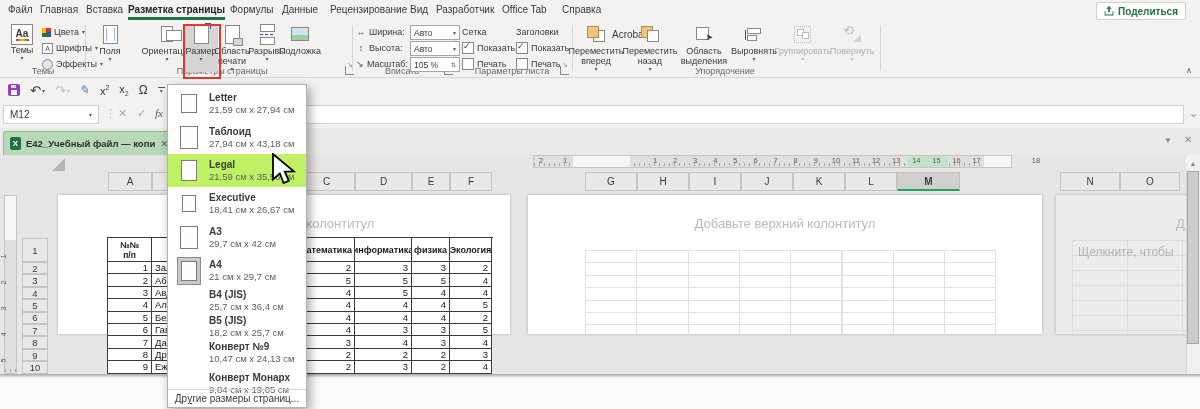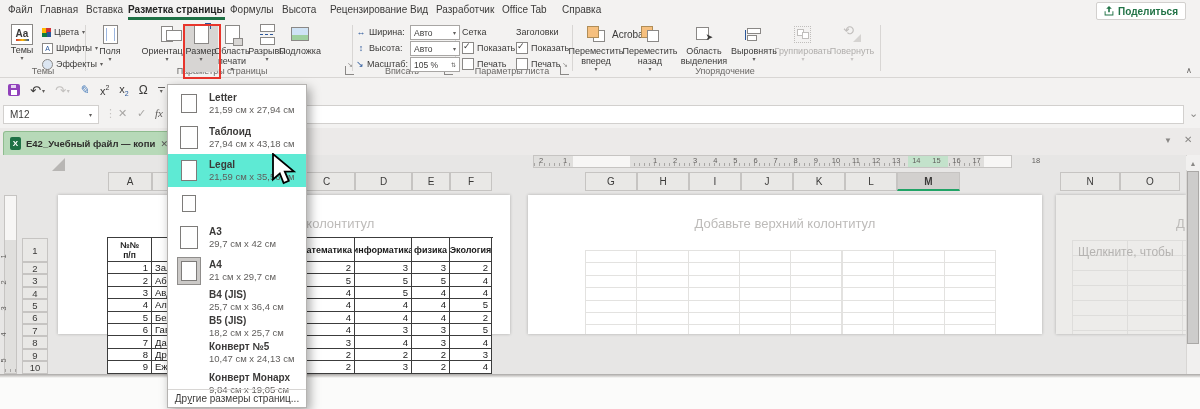--- a/index.html
+++ b/index.html
@@ -66,42 +66,42 @@
     box-sizing:border-box;font-size:9.5px;color:#1a1a1a;display:flex;align-items:center;overflow:hidden;}
   .tcell.hd{font-weight:bold;justify-content:center;text-align:center;line-height:10px;white-space:pre-line;}
   .tcell.num{justify-content:flex-end;padding-right:3px;}
   .tcell.txt{justify-content:flex-start;padding-left:3px;}
   #vscroll{position:absolute;left:1186px;top:0px;width:14px;height:219px;background:#f1f0ef;border-left:1px solid #d8d6d4;box-sizing:border-box;}
   #vthumb{position:absolute;left:1187px;top:16px;width:12px;height:173px;background:#cdcccb;border:1px solid #aaa8a6;box-sizing:border-box;}
   
   #menu{position:absolute;left:167px;top:84px;width:140px;height:324px;background:#fff;
     border:1px solid #b5b3b1;box-shadow:3px 4px 10px rgba(0,0,0,.35);z-index:40;box-sizing:border-box;}
   .mi{position:absolute;left:0;width:138px;display:flex;align-items:center;padding-left:8px;box-sizing:border-box;gap:7px;}
-  .mi.hover{background:#5eead4;}
+  .mi.hover{background:#bef264;}
   .mico{width:26px;display:flex;align-items:center;justify-content:center;flex:0 0 auto;}
   .pico{background:#fefefe;border:1px solid #7d7b79;}
   .miname{font-size:10px;font-weight:bold;color:#3b3a39;line-height:12px;}
   .midims{font-size:9.5px;color:#605e5c;line-height:11px;}
   #menu-footer{position:absolute;left:0;bottom:0;width:138px;height:17px;border-top:1px solid #d8d6d4;
     display:flex;align-items:center;justify-content:center;font-size:10px;color:#3b3a39;}
   #redbox{position:absolute;left:183px;top:24px;width:34px;height:51px;border:2px solid #e8352c;z-index:20;}
   #cursor{position:absolute;left:271px;top:153px;z-index:60;}
 </style>
 </head>
 <body>
 
 <div id="screen">
   <div id="win">
     <div id="tabrow">
         <div class="rtab" style="left: 8px;">Файл</div>
         <div class="rtab" style="left: 40px;">Главная</div>
         <div class="rtab" style="left: 86px;">Вставка</div>
         <div class="rtab active" style="left: 128px;">Разметка страницы</div>
         <div class="rtab" style="left: 230px;">Формулы</div>
-        <div class="rtab" style="left: 282px;">Высота</div>
+        <div class="rtab" style="left: 282px;">Данные</div>
         <div class="rtab" style="left: 330px;">Рецензирование</div>
         <div class="rtab" style="left: 410px;">Вид</div>
         <div class="rtab" style="left: 436px;">Разработчик</div>
         <div class="rtab" style="left: 502px;">Office Tab</div>
         <div class="rtab" style="left: 562px;">Справка</div>
         <div class="rtab" style="left: 612px; margin-top: 25px;">Acrobat</div>
       </div>
     <button id="share">
       <svg width="10" height="10" viewBox="0 0 16 16">
           <path d="M8 0l4.5 4.5h-3.2V10H6.7V4.5H3.5z" fill="#217346"></path>
@@ -539,20 +539,24 @@
           </span>
           <span style="display: flex; flex-direction: column;">
             <span class="miname">Legal</span>
             <span class="midims">21,59 см x 35,56 см</span>
           </span>
         </div>
         <div class="mi" style="top: 102.2px; height: 33.4px;">
           <span class="mico">
             <span class="pico" style="width: 12px; height: 15px; display: block;"></span>
           </span>
+          <span style="display: flex; flex-direction: column;">
+            <span class="miname">Executive</span>
+            <span class="midims">18,41 см x 26,67 см</span>
+          </span>
         </div>
         <div class="mi" style="top: 135.6px; height: 33.4px;">
           <span class="mico">
             <span class="pico" style="width: 16px; height: 21px; display: block;"></span>
           </span>
           <span style="display: flex; flex-direction: column;">
             <span class="miname">A3</span>
             <span class="midims">29,7 см x 42 см</span>
           </span>
         </div>
@@ -577,21 +581,21 @@
         <div class="mi" style="top: 228.4px; height: 26px;">
           <span class="mico"></span>
           <span style="display: flex; flex-direction: column;">
             <span class="miname">B5 (JIS)</span>
             <span class="midims">18,2 см x 25,7 см</span>
           </span>
         </div>
         <div class="mi" style="top: 254.4px; height: 26px;">
           <span class="mico"></span>
           <span style="display: flex; flex-direction: column;">
-            <span class="miname">Конверт №5</span>
+            <span class="miname">Конверт №9</span>
             <span class="midims">10,47 см x 24,13 см</span>
           </span>
         </div>
         <div class="mi" style="top: 285px; height: 26px;">
           <span class="mico"></span>
           <span style="display: flex; flex-direction: column;">
             <span class="miname">Конверт Монарх</span>
             <span class="midims">9,84 см x 19,05 см</span>
           </span>
         </div>

